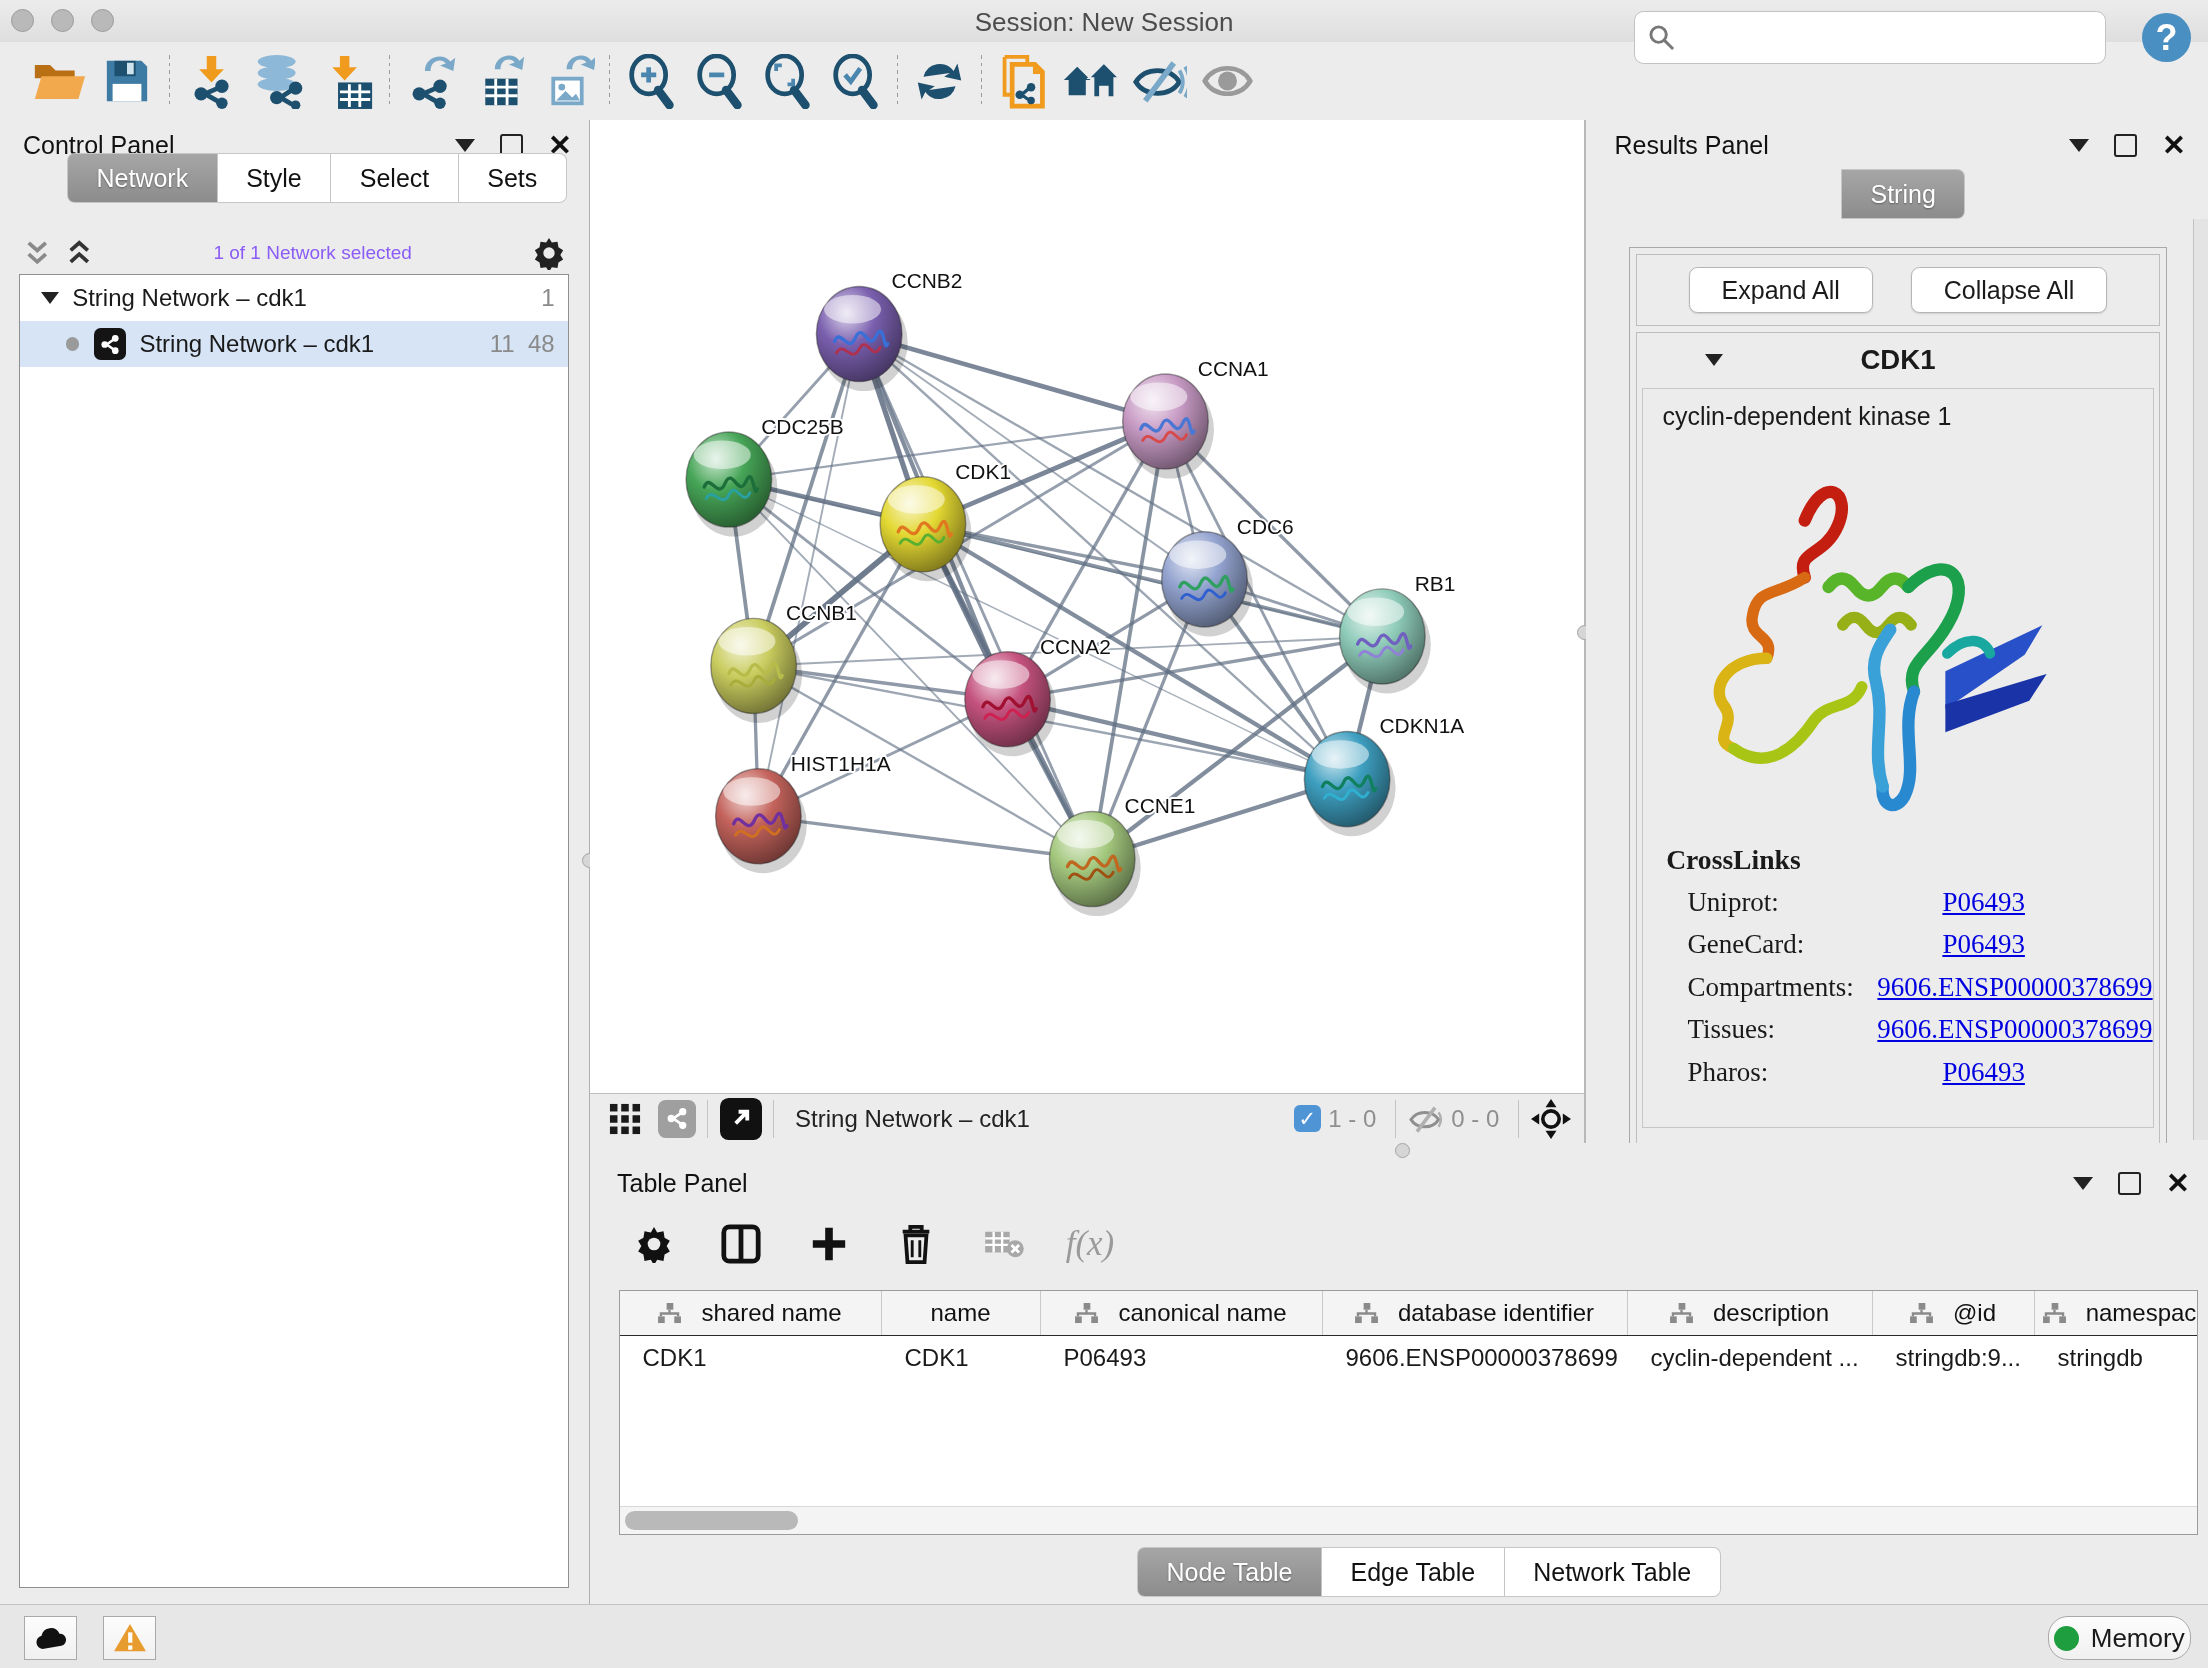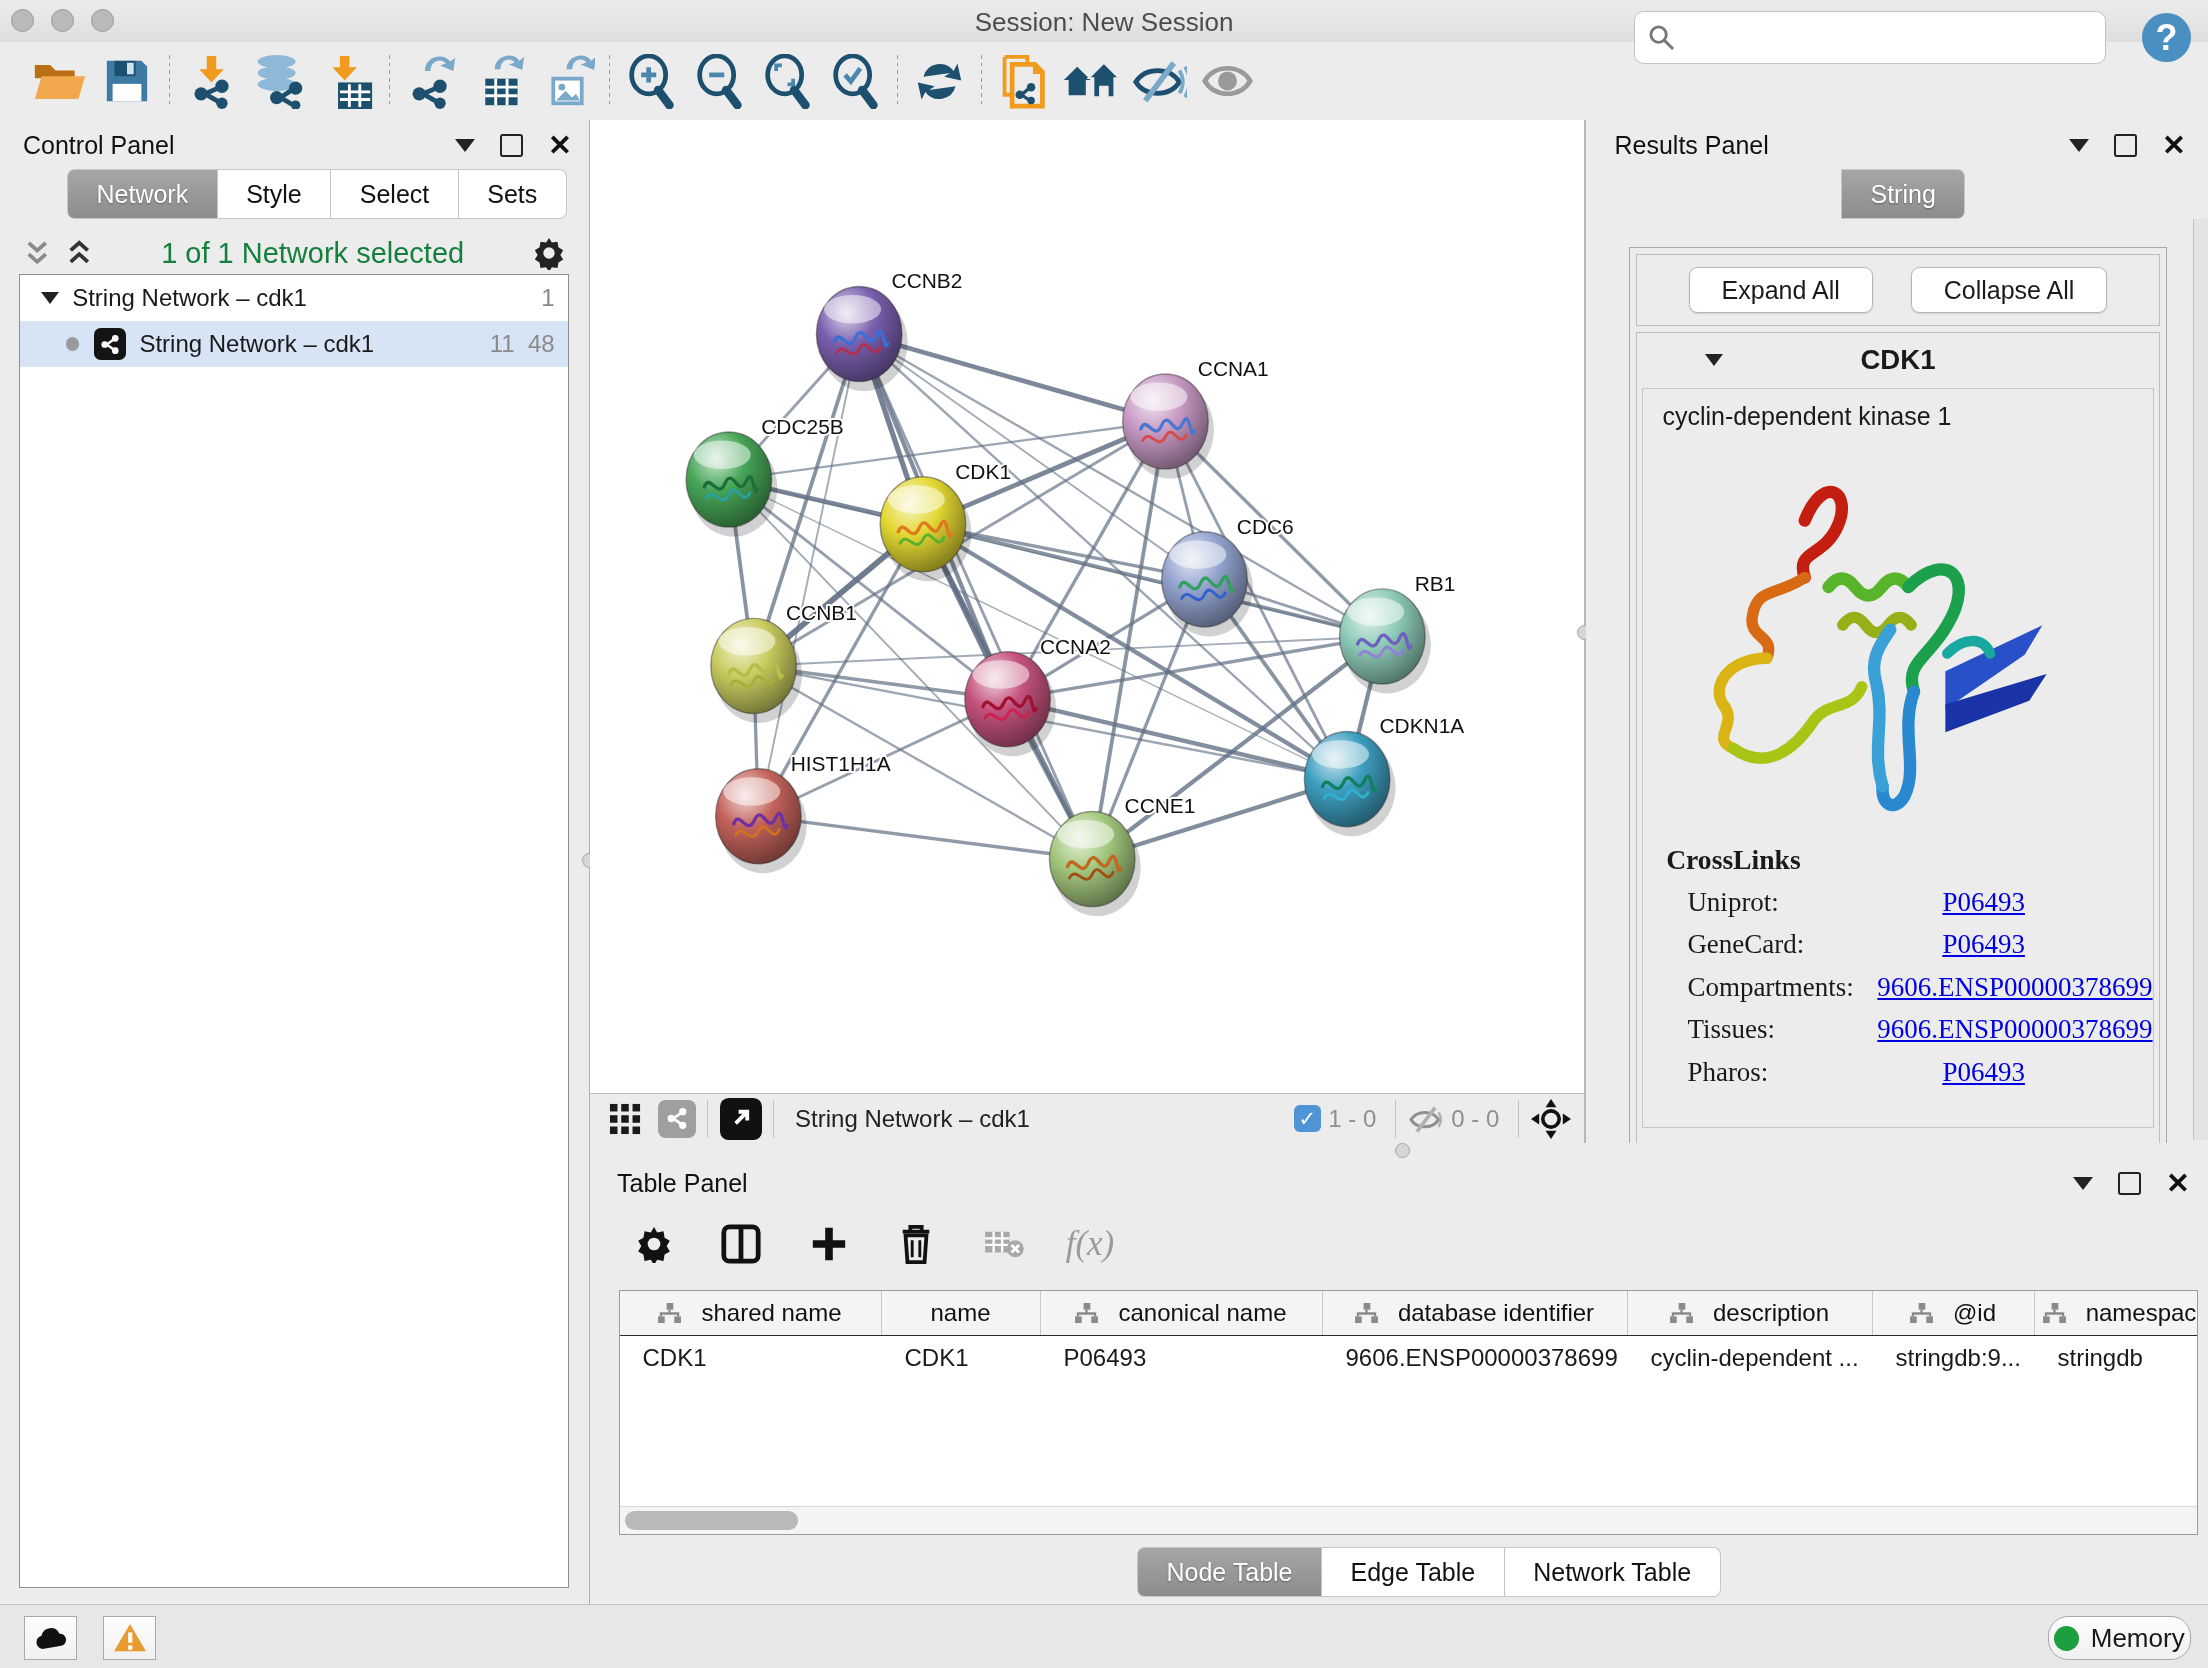--- a/index.html
+++ b/index.html
@@ -41,23 +41,23 @@
   .seg{display:flex;}
   .seg .tab{height:48px;line-height:48px;padding:0 28.5px;background:#fff;color:#111;
     font-size:25px;border:1px solid #c6c6c6;border-left:none;text-align:center;}
   .seg .tab:first-child{border-left:1px solid #c6c6c6;border-radius:7.6px 0 0 7.6px;}
   .seg .tab:last-child{border-radius:0 7.6px 7.6px 0;}
   .seg .tab.sel{background:linear-gradient(#a6a6a6,#8c8c8c);color:#fff;text-shadow:0 1px 1.9px rgba(0,0,0,.35);}
 
   
   #control-panel{left:0;top:120px;width:590px;height:1484px;background:#ececec;border-right:1px solid #aeaeae;box-sizing:border-box;}
   #cp-header{position:absolute;left:23px;top:11.4px;right:17px;display:flex;justify-content:space-between;align-items:center;}
-  #cp-tabs{position:absolute;left:67px;top:49px;}
+  #cp-tabs{position:absolute;left:67px;top:33px;}
   #cp-status{position:absolute;left:23px;top:116px;right:23px;display:flex;align-items:center;}
-  #cp-status .stat-label{flex:1;text-align:center;font-size:29px;color:#15803d;}
+  #cp-status .stat-label{flex:1;text-align:center;font-size:19px;color:#8b5cf6;}
   #cp-tree{position:absolute;left:19px;top:154px;width:550px;height:1314px;background:#fff;
     border:1.9px solid #8f8f8f;box-sizing:border-box;font-size:24px;}
   .tree-row{height:46px;display:flex;align-items:center;padding:0 13.3px;}
   .tree-row.selected{background:#d6e4f6;}
   .tri-down{width:0;height:0;border-left:9.5px solid transparent;border-right:9.5px solid transparent;border-top:12.4px solid #222;margin:0 13.3px 0 7.6px;}
   .tree-count{color:#8a8a8a;margin-left:13.3px;}
   .dot{width:13.3px;height:13.3px;border-radius:50%;background:#9a9a9a;margin:0 15px 0 3.8px;}
   .share-badge{width:32px;height:32px;border-radius:6.7px;background:#141414;margin-right:13.3px;display:flex;align-items:center;justify-content:center;}
 
   

